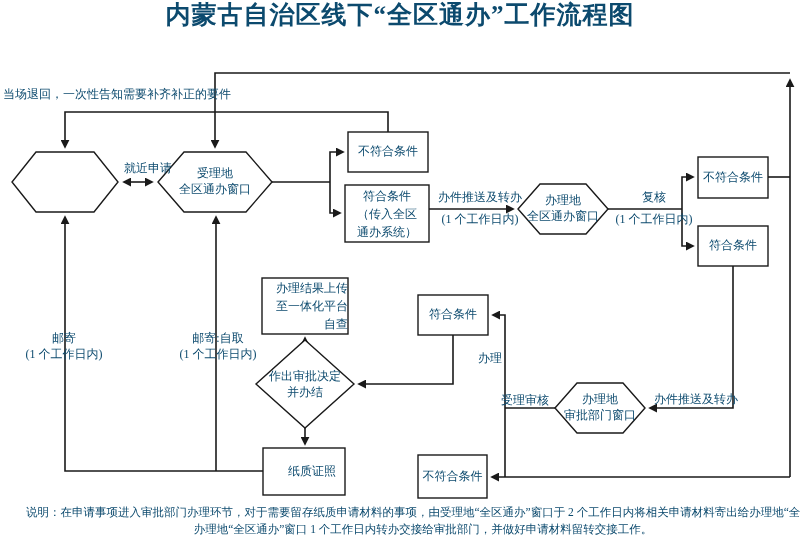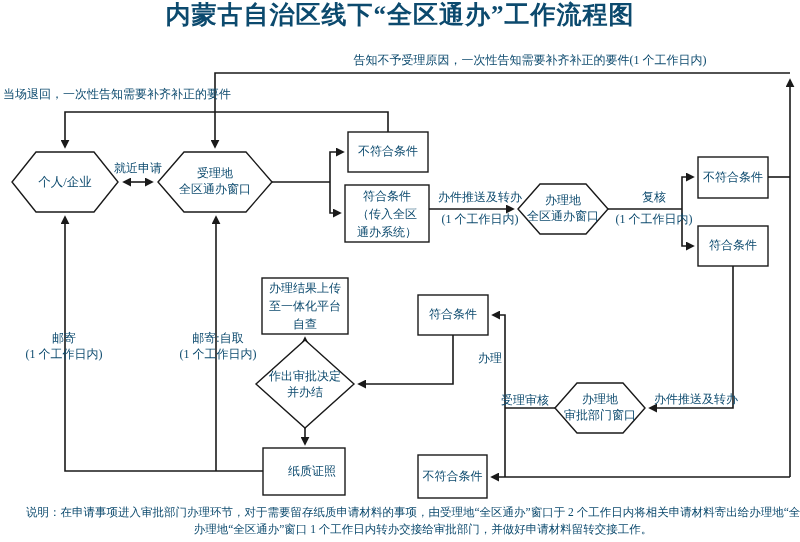--- a/index.html
+++ b/index.html
@@ -66,31 +66,29 @@
       <rect x="262" y="278" width="86" height="56"></rect>
       <rect x="418" y="295" width="70" height="40"></rect>
       <rect x="418" y="455" width="69" height="43"></rect>
       <rect x="263" y="448" width="82" height="47"></rect>
       <polygon points="305,340 354,384 305,428 256,384"></polygon>
     </g>
   </svg>
 
   <div class="lbl title" style="left:0;top:4;width:800px;">内蒙古自治区线下“全区通办”工作流程图</div>
 
-  <div class="lbl" style="left:300px;top:53px;width:460px;">告知不予受理原因，一次性告知需要补齐补正的要件(1 个工作日内)</div>
   <div class="lbl left" style="left:2px;top:87px;width:230px;">当场退回，一次性告知需要补齐补正的要件</div>
 
-  <div class="lbl fx" style="left:12px;top:152px;width:106px;height:60px;font-size:12.5px;">个人/企业</div>
 
   <div class="lbl fx" style="left:158px;top:152px;width:114px;height:60px;">
     <span class="ln">受理地</span>
     <span class="ln">全区通办窗口</span>
   </div>
 
-  <div class="lbl" style="left:94px;top:161px;width:88px;">就近申请</div>
+  <div class="lbl" style="left:104px;top:161px;width:88px;">就近申请</div>
 
 
   <div class="lbl fx" style="left:348px;top:132px;width:80px;height:40px;">不符合条件</div>
 
   <div class="lbl fx lh18" style="left:345px;top:185px;width:84px;height:57px;">
     <span class="ln">符合条件</span>
     <span class="ln">（传入全区</span>
     <span class="ln">通办系统）</span>
   </div>
 
@@ -101,21 +99,21 @@
     <span class="ln">办理地</span>
     <span class="ln">全区通办窗口</span>
   </div>
 
   <div class="lbl" style="left:612px;top:190px;width:84px;">复核</div>
   <div class="lbl" style="left:606px;top:212px;width:96px;">(1 个工作日内)</div>
 
   <div class="lbl fx" style="left:698px;top:157px;width:70px;height:41px;">不符合条件</div>
   <div class="lbl fx" style="left:698px;top:226px;width:70px;height:40px;">符合条件</div>
 
-  <div class="lbl fx lh18" style="left:262px;top:278px;width:86px;height:56px;">
+  <div class="lbl fx lh18" style="left:262px;top:278px;width:86px;height:56px;align-items:flex-end;">
     <span class="ln">办理结果上传</span>
     <span class="ln">至一体化平台</span>
     <span class="ln">自查</span>
   </div>
 
   <div class="lbl fx" style="left:418px;top:295px;width:70px;height:40px;">符合条件</div>
 
   <div class="lbl fx lh16" style="left:252px;top:368px;width:106px;height:32px;">
     <span class="ln">作出审批决定</span>
     <span class="ln">并办结</span>

